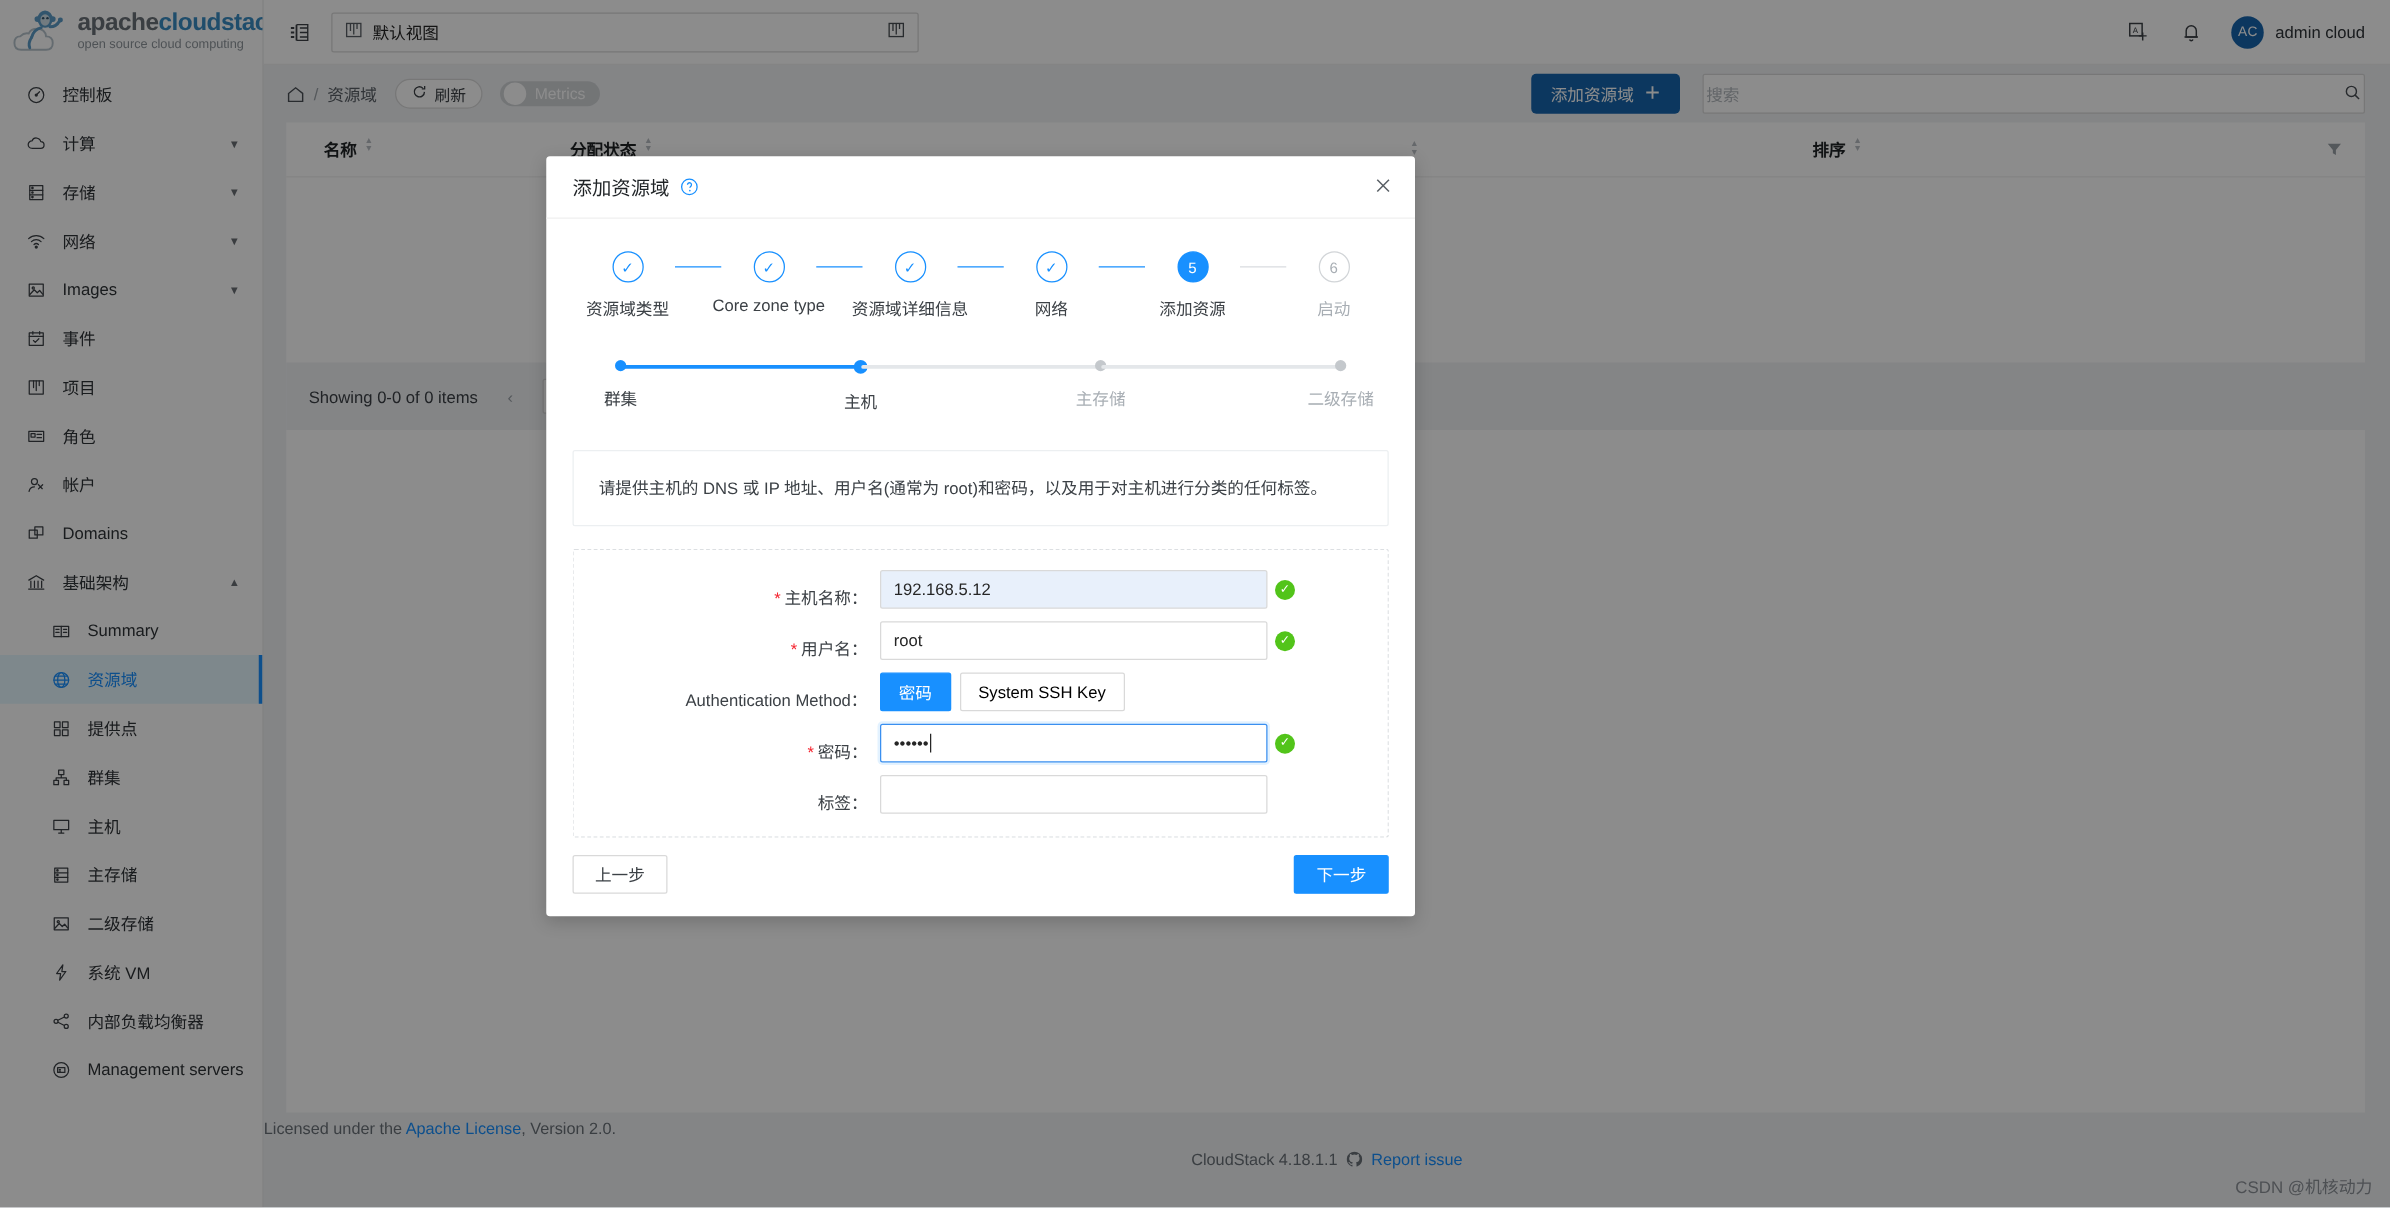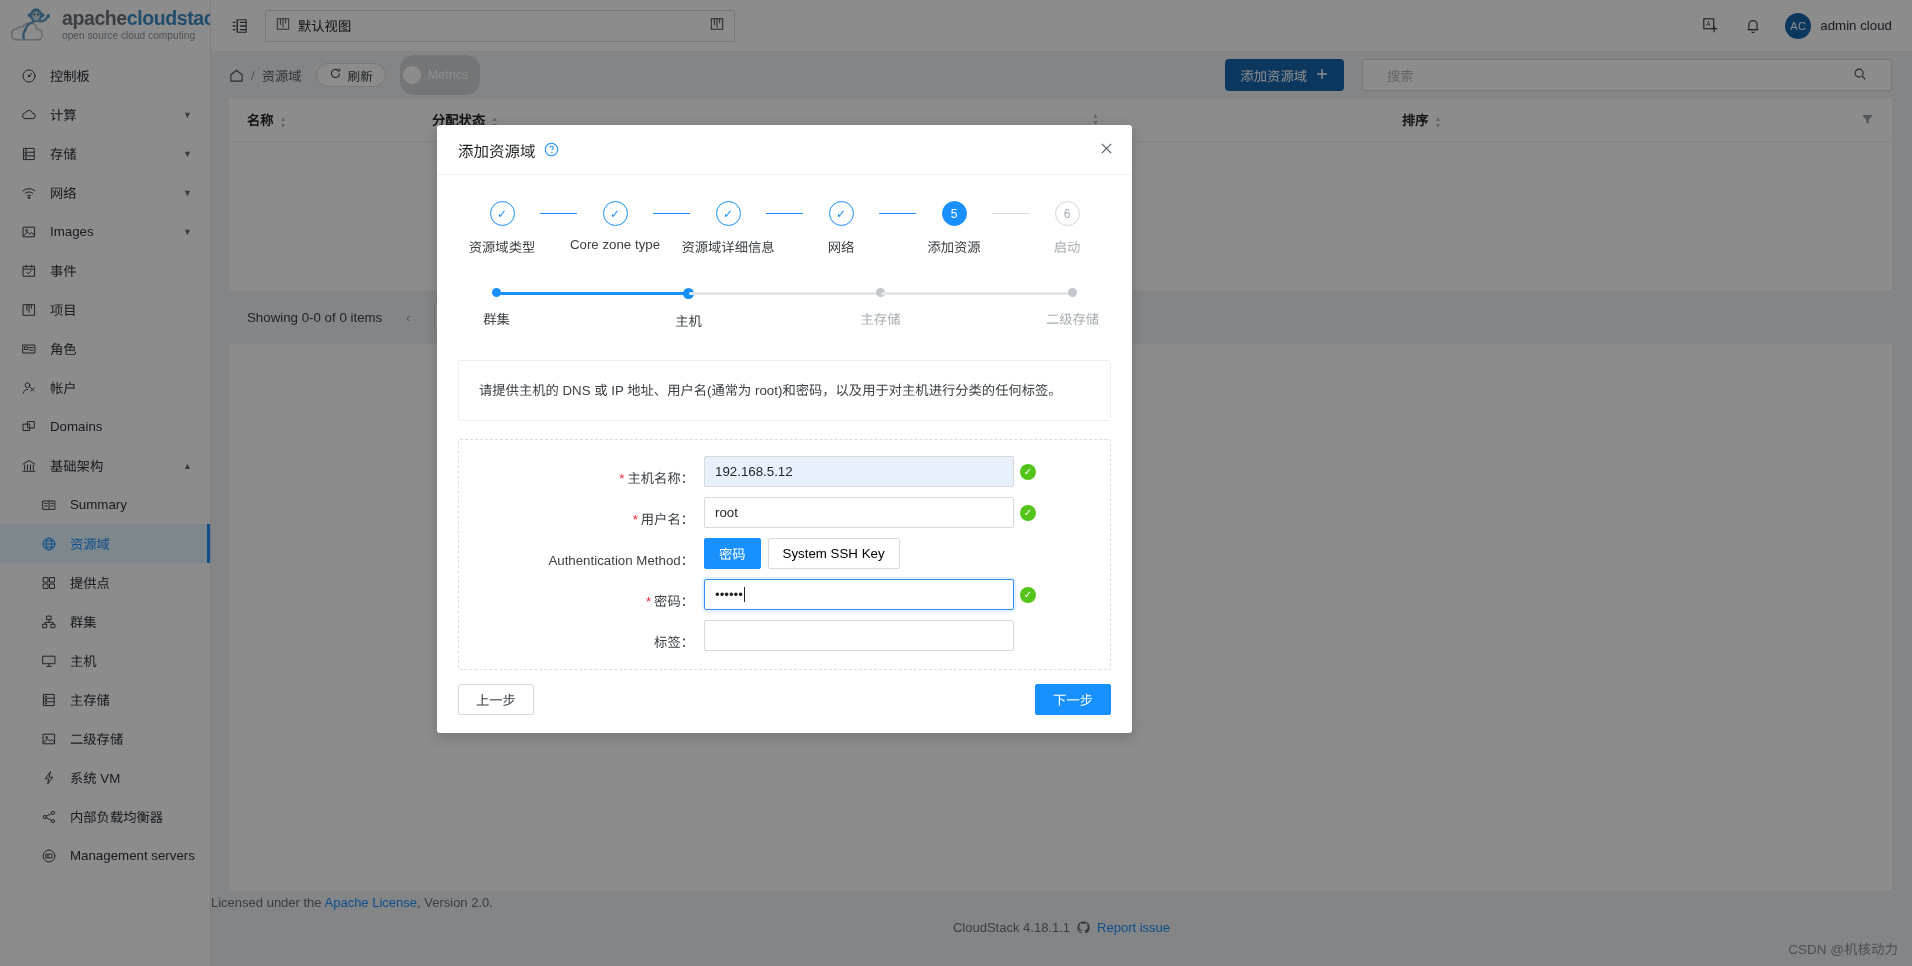--- a/index.html
+++ b/index.html
@@ -71,44 +71,44 @@
   .crumb-row { height: 46px; display: flex; align-items: center; padding: 0 20px 0 18px; gap: 0; }
   .crumb { display: flex; align-items: center; gap: 7px; font-size: 13.3px; color: #5a6066; }
   .crumb .sep { color: #9aa0a6; }
   .crumb .home { color: #4a4f54; display: flex; }
   .refresh-btn {
     margin-left: 14px; height: 24px; border: 1px solid #d9d9d9; border-radius: 14px;
     background: #fff; display: flex; align-items: center; gap: 6px; padding: 0 12px;
     font-size: 12.6px; color: #3c4146; cursor: pointer;
   }
   .metrics-toggle {
-    margin-left: 14px; height: 40px; border-radius: 14px; background: #d2d5d8;
+    margin-left: 14px; height: 20px; border-radius: 14px; background: #d2d5d8;
     display: flex; align-items: center; gap: 7px; padding: 0 12px 0 3px;
     font-size: 12.6px; color: #ffffff; cursor: pointer;
   }
   .metrics-toggle .knob { width: 18px; height: 18px; border-radius: 50%; background: #fff; }
   .crumb-right { margin-left: auto; display: flex; align-items: center; gap: 18px; }
   .add-zone-btn {
     height: 32px; background: #1765ad; color: #fff; border: none; border-radius: 4px;
     padding: 0 16px; font-size: 13.3px; display: flex; align-items: center; gap: 9px; cursor: pointer;
     font-family: inherit;
   }
   .search-box {
     width: 530px; height: 32px; background: #fff; border: 1px solid #d9d9d9; border-radius: 2px;
-    display: flex; align-items: center; padding: 0 24px; font-size: 13.3px; color: #b3b8bd;
+    display: flex; align-items: center; padding: 0 2px; font-size: 13.3px; color: #b3b8bd;
   }
   .search-box .mag { margin-left: auto; color: #4a4f54; }
 
   
   .content-card { margin: 0 20px 0 18px; background: #fff; flex: 1; position: relative; }
   .tbl-head {
     height: 44px; display: flex; align-items: center; border-bottom: 1px solid #f0f0f0;
     font-size: 13.3px; color: #1f2326; font-weight: 600; padding: 0 18px;
   }
-  .th { display: flex; align-items: flex-end; gap: 6px; }
+  .th { display: flex; align-items: flex-start; gap: 6px; margin-left: 12px; }
   .sorter { display: flex; flex-direction: column; gap: 1px; color: #b9bec3; font-size: 7px; line-height: 6px; }
   .tbl-body { height: 148px; }
   .tbl-foot {
     display: flex; align-items: center; padding: 0 18px; height: 54px;
     font-size: 13.3px; color: #3c4146; gap: 14px; background: #f0f2f5;
   }
   .pg-btn { width: 24px; height: 24px; border: 1px solid transparent; display:flex; align-items:center; justify-content:center; color: #9aa0a6; cursor: pointer;}
   .pg-num { width: 28px; height: 28px; border: 1px solid #d9d9d9; border-radius: 2px; background: #fff; display:flex; align-items:center;justify-content:center; cursor:pointer;}
   .pg-size { height: 28px; border: 1px solid #d9d9d9; border-radius: 2px; background: #fff; display:flex; align-items:center; padding: 0 9px; gap: 8px; cursor:pointer;}
 

